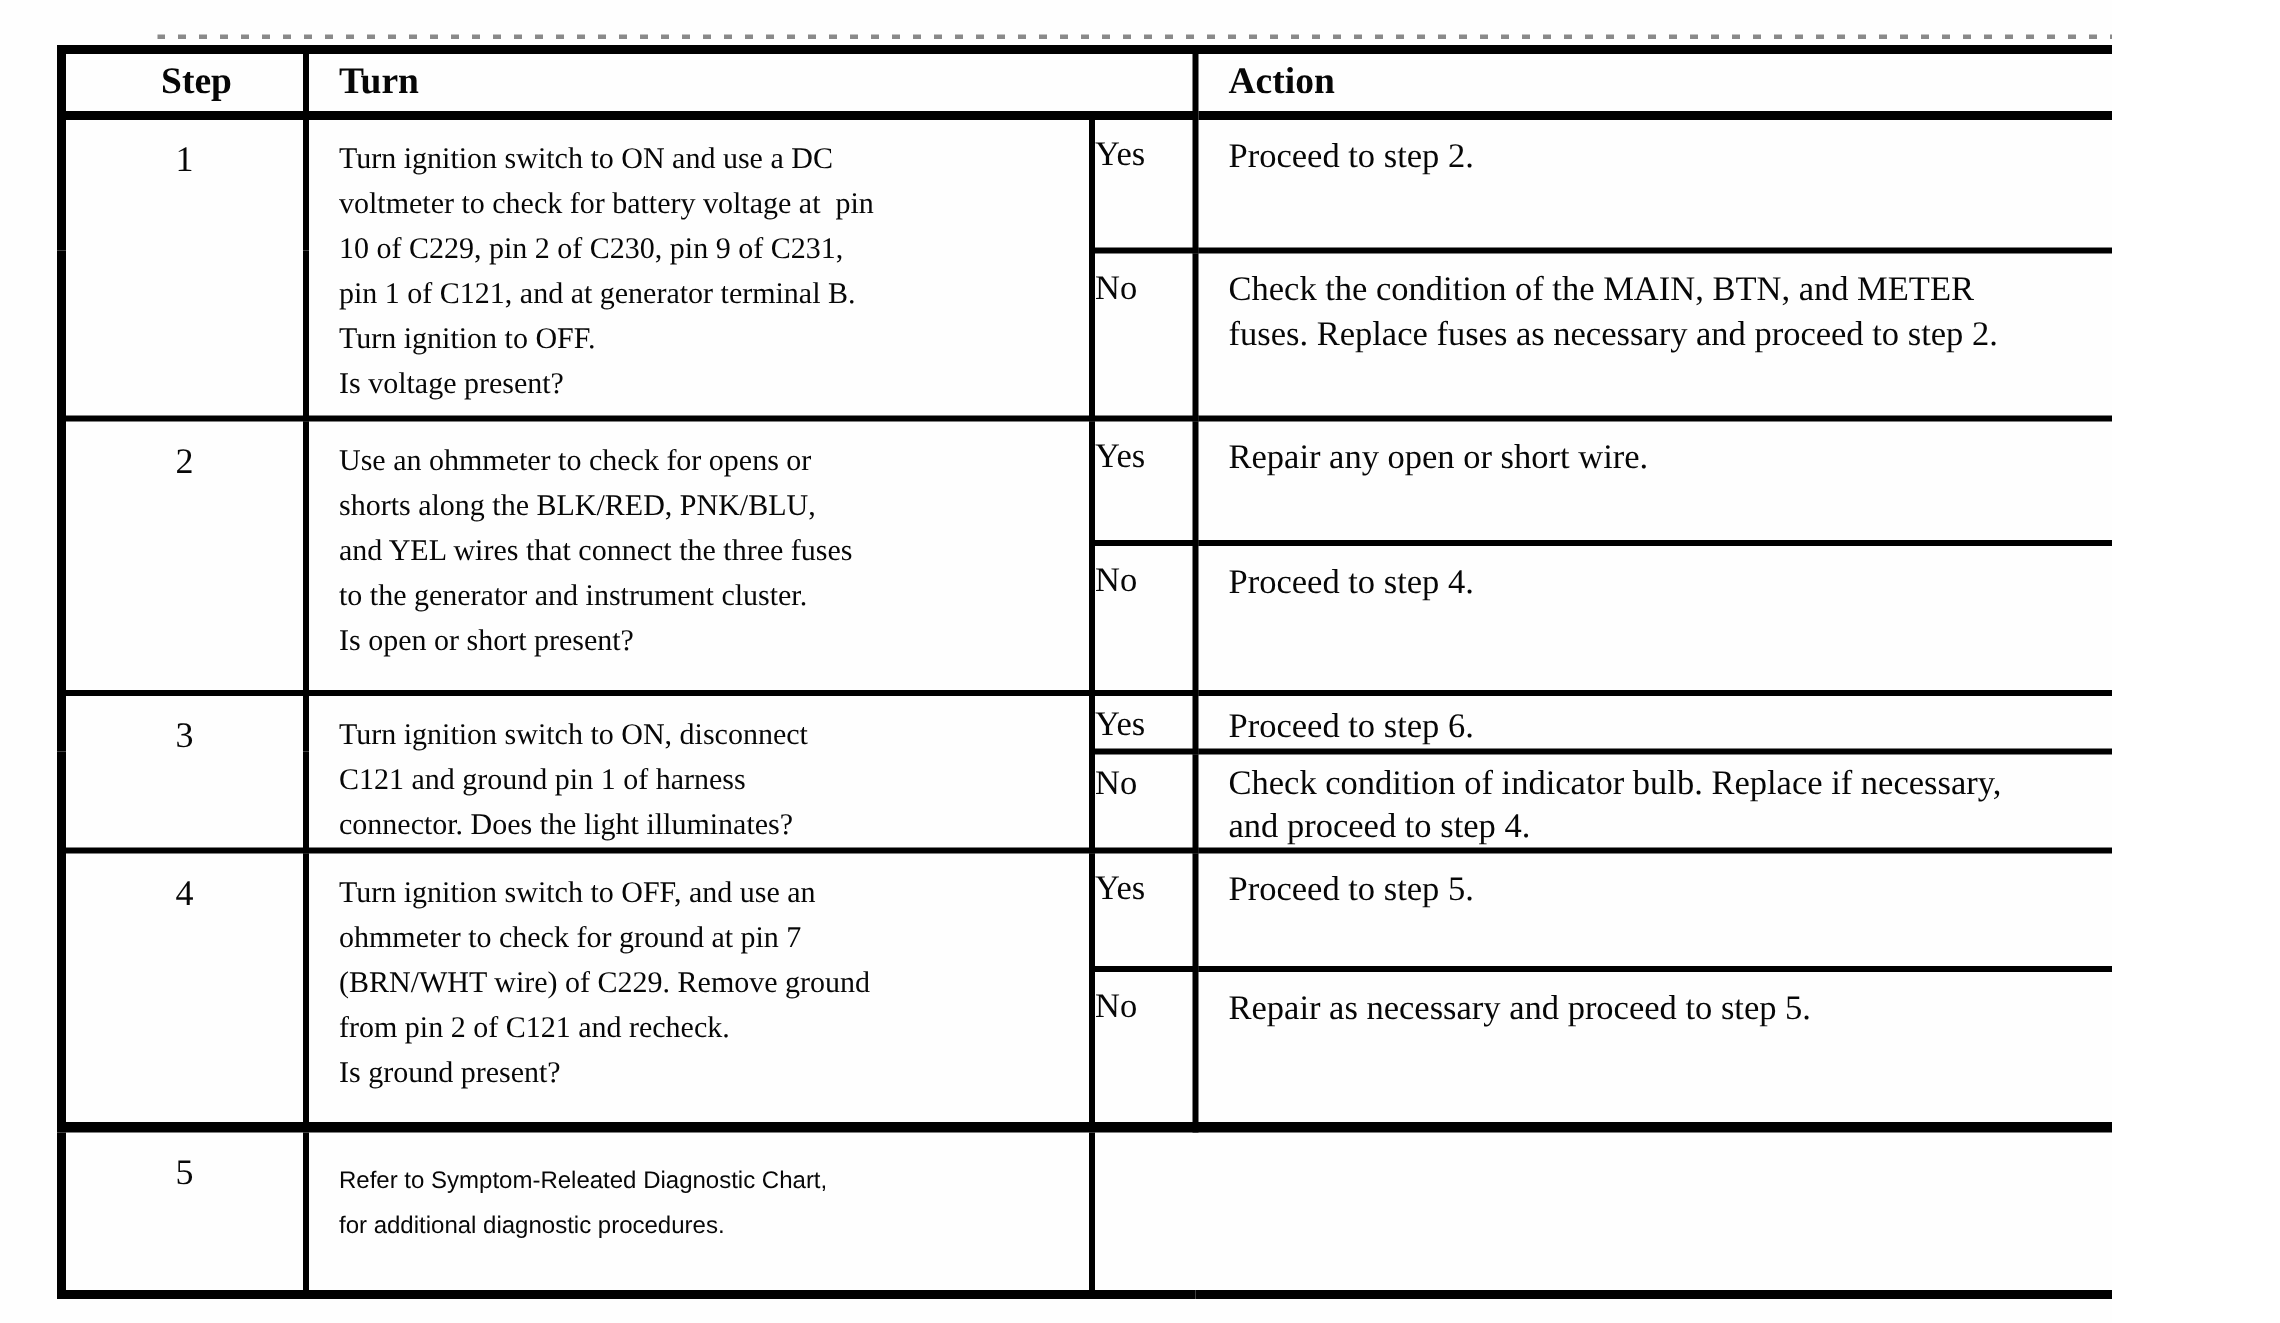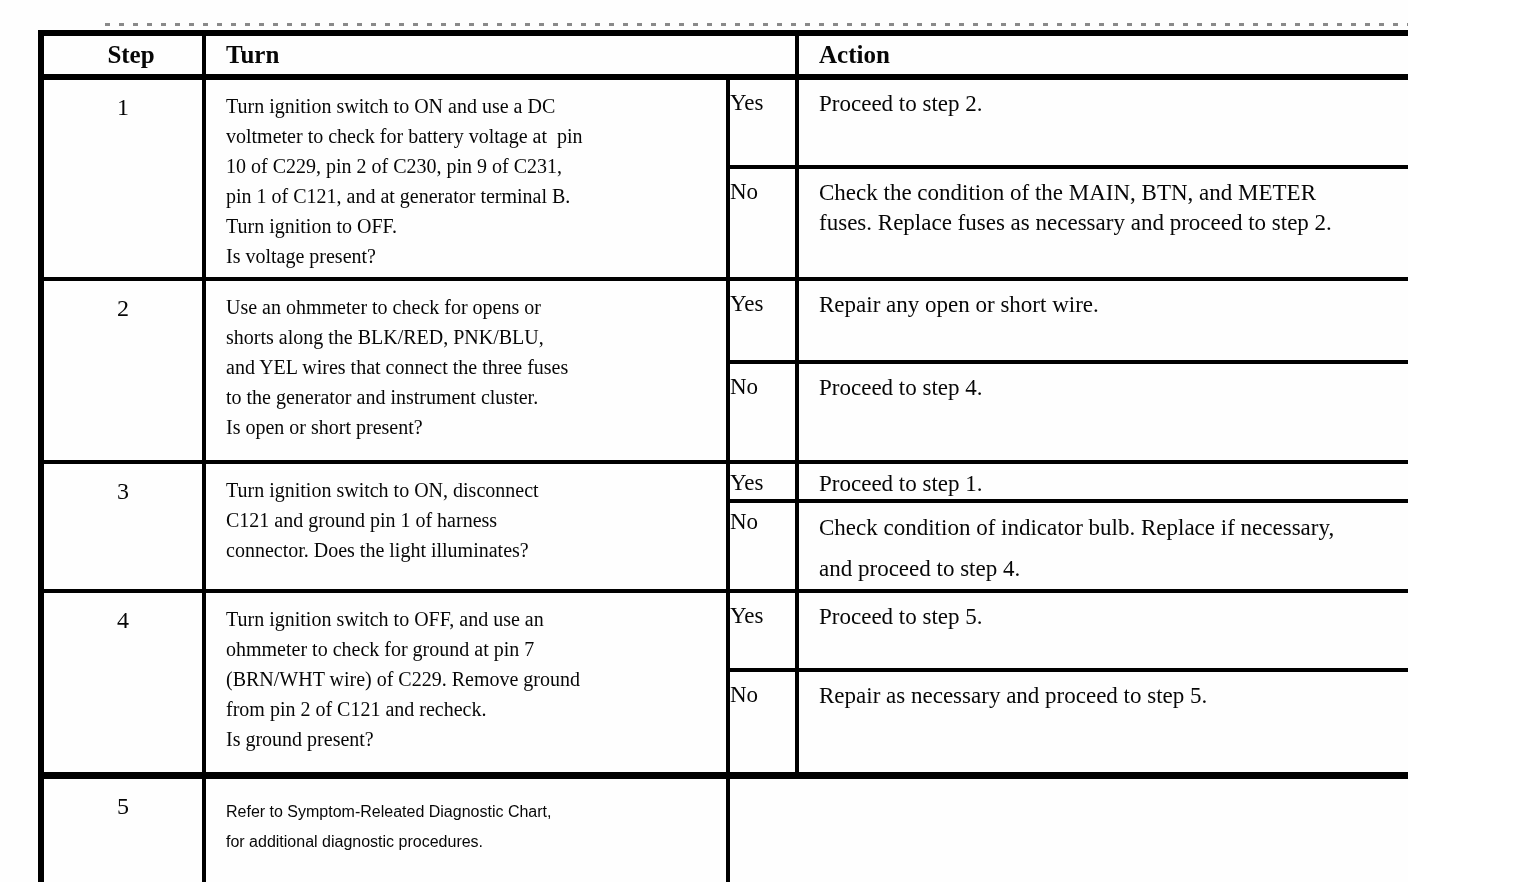--- a/index.html
+++ b/index.html
@@ -130,25 +130,25 @@
       <td class="yn-cell">No</td>
       <td class="action-cell">Proceed to step 4.</td>
     </tr>
 
     <tr style="height:38px">
       <td class="step-cell" rowspan="2">3</td>
       <td class="check-cell" rowspan="2">Turn ignition switch to ON, disconnect
 C121 and ground pin 1 of harness
 connector. Does the light illuminates?</td>
       <td class="yn-cell" style="padding-top:6px">Yes</td>
-      <td class="action-cell" style="padding-top:5px">Proceed to step 1.</td>
+      <td class="action-cell" style="padding-top:5px">Proceed to step 6.</td>
     </tr>
     <tr style="height:64px">
       <td class="yn-cell" style="padding-top:6px">No</td>
-      <td class="action-cell" style="padding-top:4px;line-height:41px">Check condition of indicator bulb. Replace if necessary,
+      <td class="action-cell" style="padding-top:4px;line-height:29px">Check condition of indicator bulb. Replace if necessary,
 and proceed to step 4.</td>
     </tr>
 
     <tr style="height:79px">
       <td class="step-cell" rowspan="2">4</td>
       <td class="check-cell" rowspan="2">Turn ignition switch to OFF, and use an
 ohmmeter to check for ground at pin 7
 (BRN/WHT wire) of C229. Remove ground
 from pin 2 of C121 and recheck.
 Is ground present?</td>

